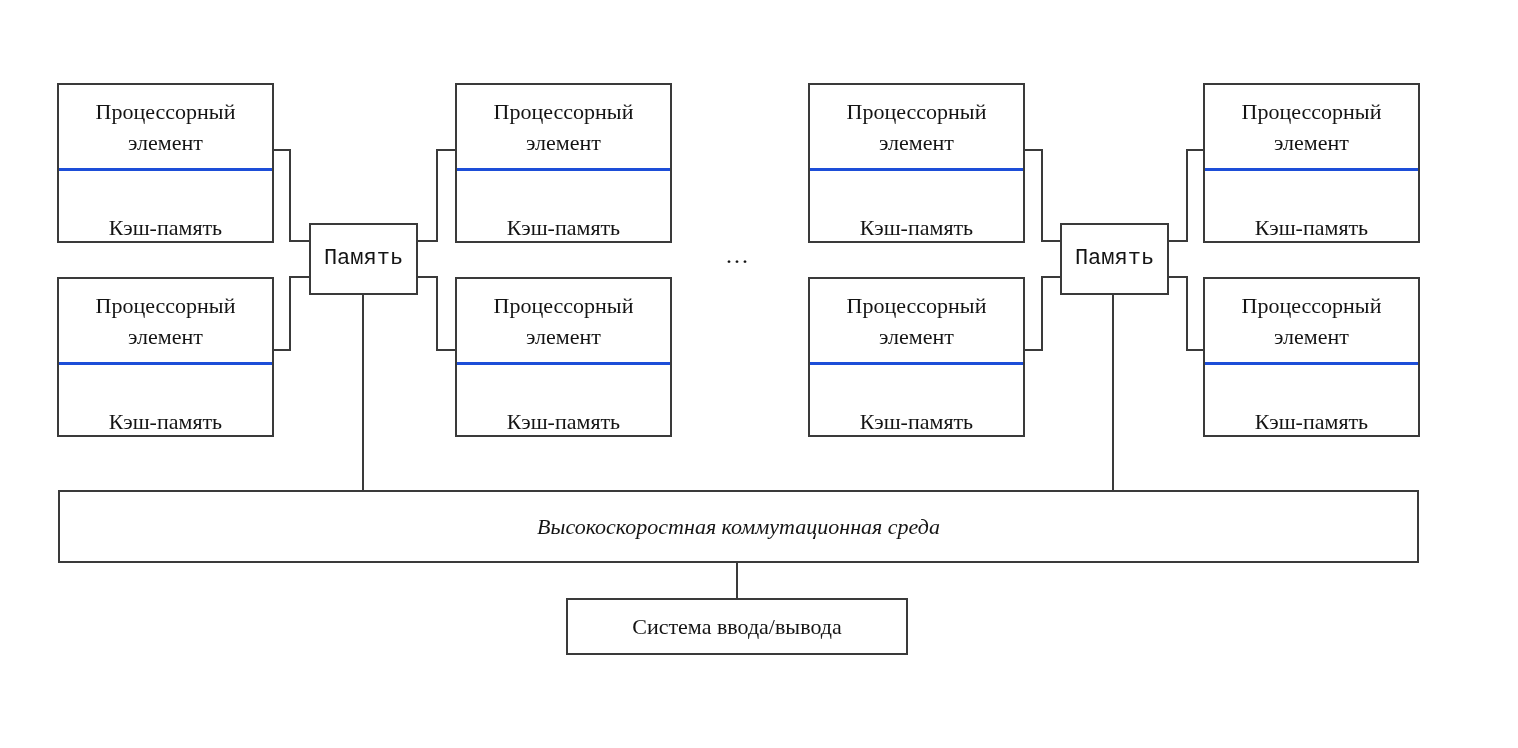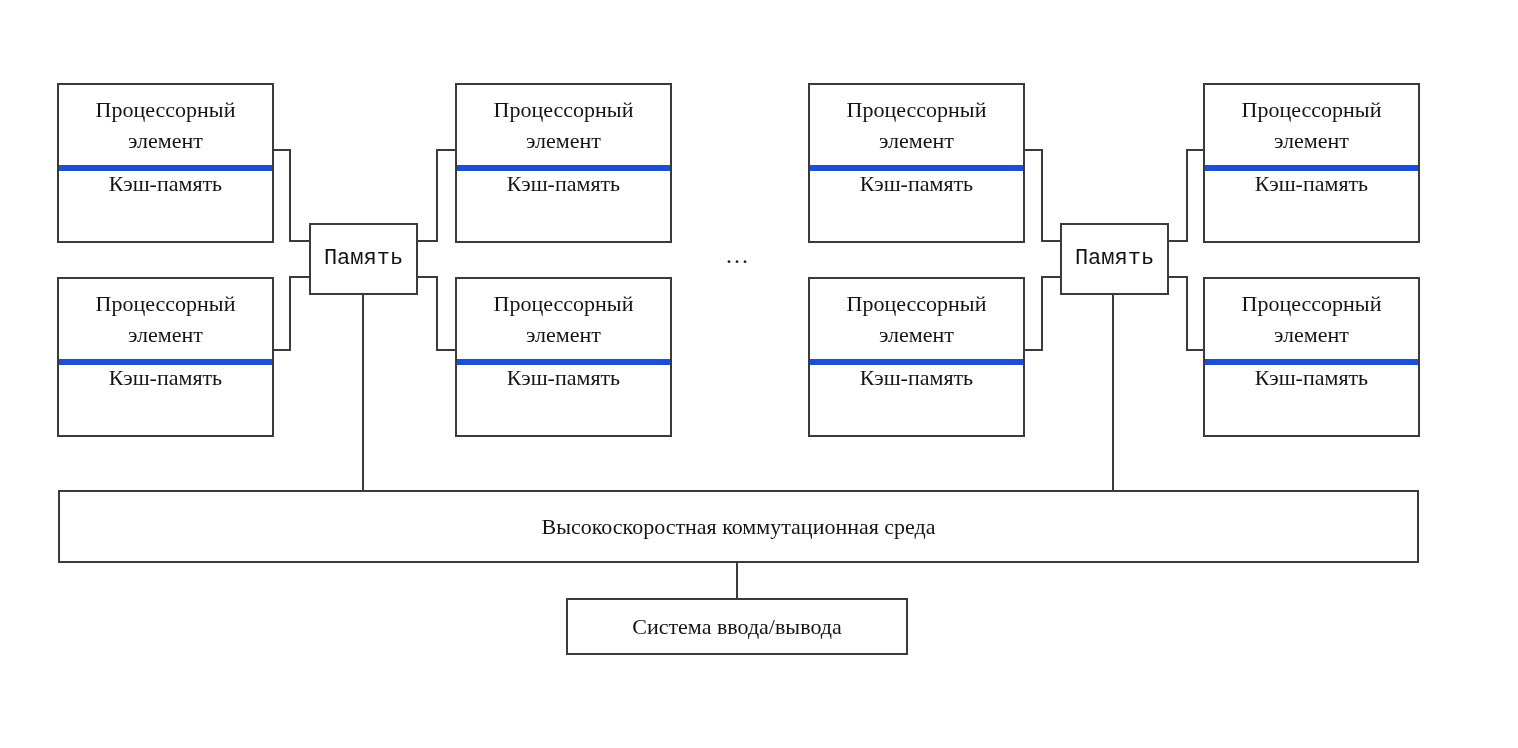--- a/index.html
+++ b/index.html
@@ -41,48 +41,49 @@
     width: 217px;
     height: 160px;
     border: 2px solid #3a3a3a;
     background: #ffffff;
     display: flex;
     flex-direction: column;
   }
   .pe-cell {
     box-sizing: border-box;
     height: 86px;
-    border-bottom: 6px solid #1d4ed8;
+    border-bottom: 3px solid #1d4ed8;
     display: flex;
     align-items: center;
     justify-content: center;
     text-align: center;
     font-size: 22px;
     line-height: 31px;
     padding: 0 14px;
   }
   .cache-cell {
     flex: 1;
     display: flex;
-    align-items: flex-start;
+    align-items: flex-end;
     justify-content: center;
     text-align: center;
     font-size: 22px;
     line-height: 26px;
   }
   .memory-box {
     width: 109px;
     height: 72px;
     font-family: Liberation Mono, monospace;
   }
   .bus-bar {
     left: 58px;
     top: 490px;
     width: 1361px;
     height: 73px;
+    font-style: italic;
   }
   .io-box {
     left: 566px;
     top: 598px;
     width: 342px;
     height: 57px;
   }
   .ellipsis {
     position: absolute;
     left: 716px;

